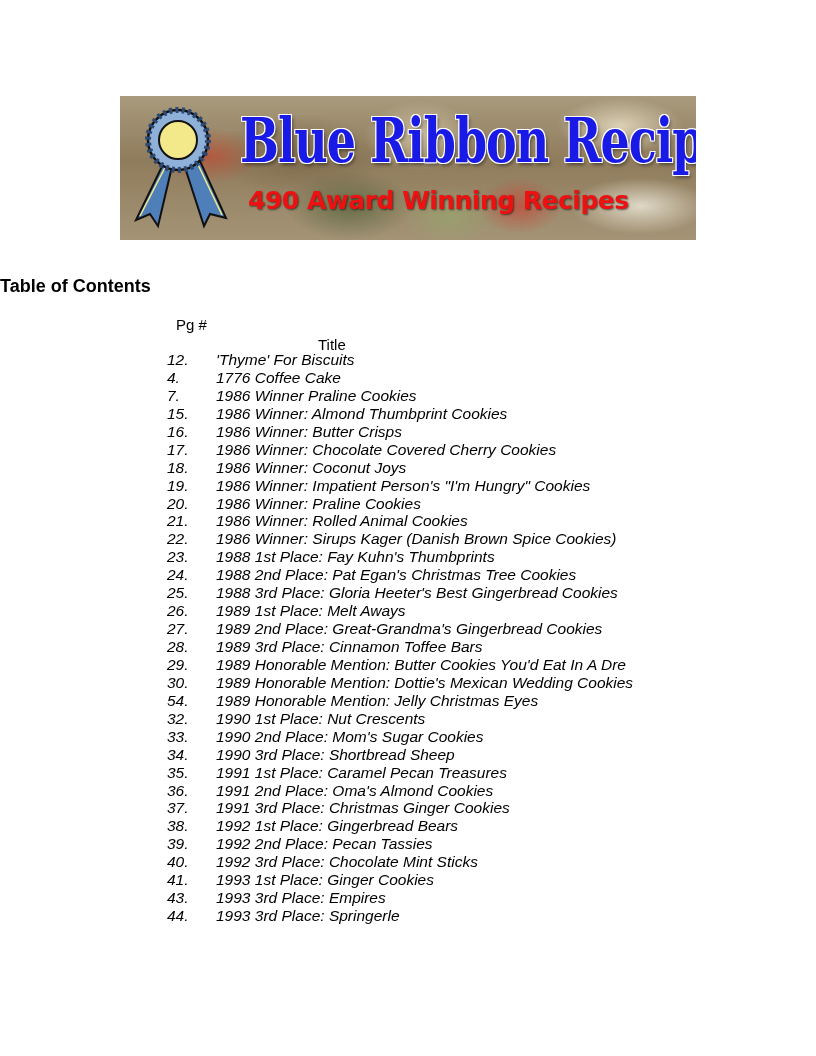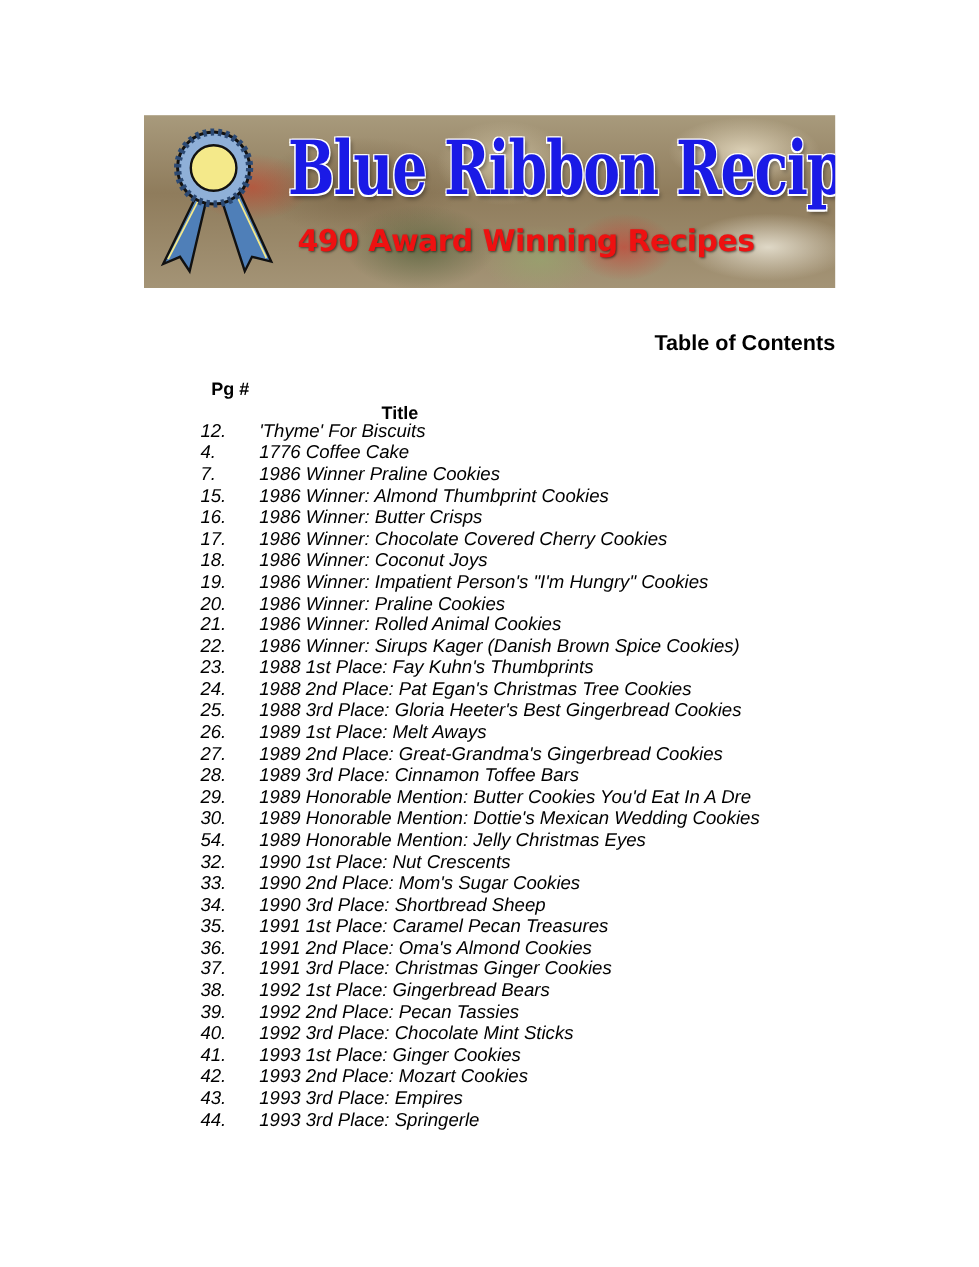--- a/index.html
+++ b/index.html
@@ -67,28 +67,28 @@
       color: #ee1111;
       letter-spacing: -0.5px;
       text-shadow: 1px 1px 2px rgba(0,0,0,0.55);
       white-space: nowrap;
     }
     .toc-heading {
       position: absolute;
       left: 0;
       width: 696px;
       top: 276px;
-      text-align: right;
+      text-align: left;
       font-weight: bold;
       font-size: 18px;
     }
     .col-head {
       position: absolute;
       top: 316px;
-      font-weight: bold;
+      font-weight: normal;
       font-size: 15px;
     }
     .col-head.pg { left: 176px; }
     .col-head.title { left: 318px; margin-top: 20px; }
     .toc-list {
       position: absolute;
       left: 167px;
       top: 351px;
       margin: 0;
       padding: 0;
@@ -153,16 +153,15 @@
     <li class="toc-row"><span class="num">32.</span><span class="ttl">1990 1st Place: Nut Crescents</span></li>
     <li class="toc-row"><span class="num">33.</span><span class="ttl">1990 2nd Place: Mom's Sugar Cookies</span></li>
     <li class="toc-row"><span class="num">34.</span><span class="ttl">1990 3rd Place: Shortbread Sheep</span></li>
     <li class="toc-row"><span class="num">35.</span><span class="ttl">1991 1st Place: Caramel Pecan Treasures</span></li>
     <li class="toc-row"><span class="num">36.</span><span class="ttl">1991 2nd Place: Oma's Almond Cookies</span></li>
     <li class="toc-row"><span class="num">37.</span><span class="ttl">1991 3rd Place: Christmas Ginger Cookies</span></li>
     <li class="toc-row"><span class="num">38.</span><span class="ttl">1992 1st Place: Gingerbread Bears</span></li>
     <li class="toc-row"><span class="num">39.</span><span class="ttl">1992 2nd Place: Pecan Tassies</span></li>
     <li class="toc-row"><span class="num">40.</span><span class="ttl">1992 3rd Place: Chocolate Mint Sticks</span></li>
     <li class="toc-row"><span class="num">41.</span><span class="ttl">1993 1st Place: Ginger Cookies</span></li>
-    <li class="toc-row"><span class="num">42.</span><span class="ttl">1993 2nd Place: Mozart Cookies</span></li>
     <li class="toc-row"><span class="num">43.</span><span class="ttl">1993 3rd Place: Empires</span></li>
     <li class="toc-row"><span class="num">44.</span><span class="ttl">1993 3rd Place: Springerle</span></li>
   </ul>
 
 </body></html>

